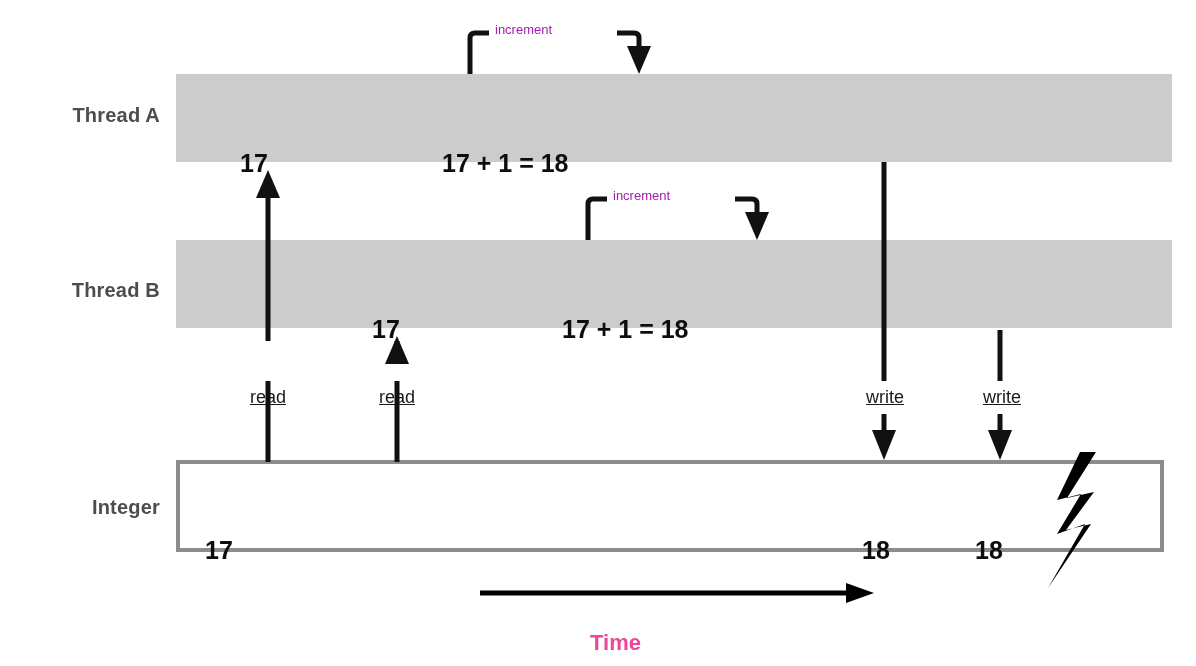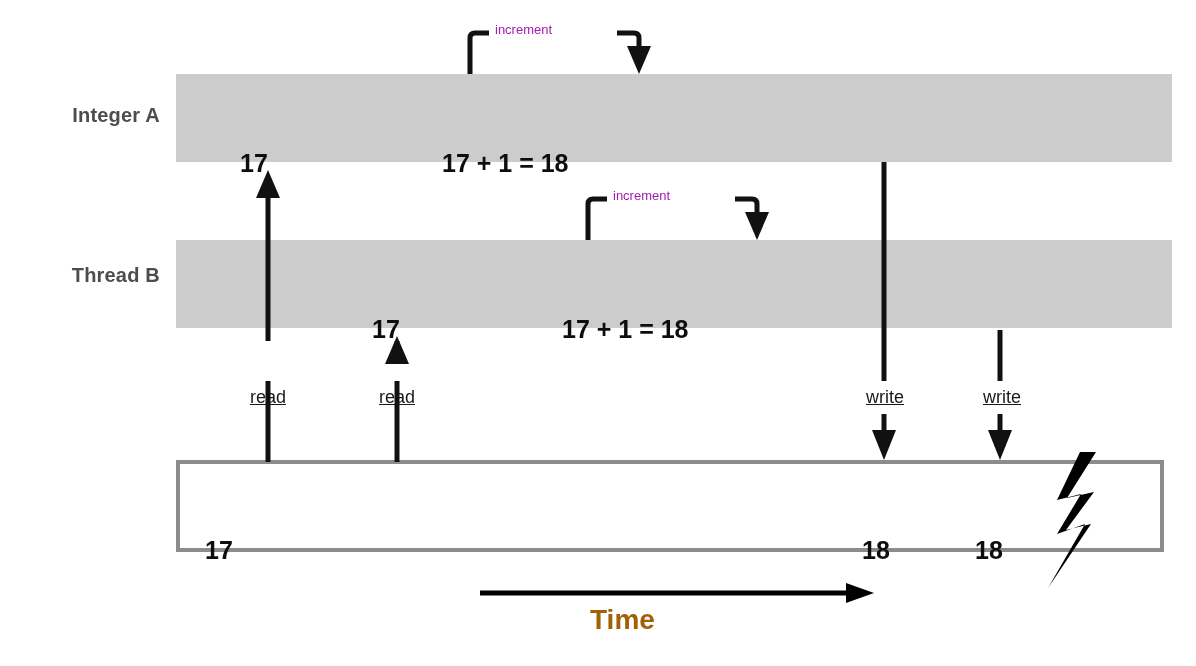--- a/index.html
+++ b/index.html
@@ -21,21 +21,21 @@
   .row-label {
     position: absolute;
     font-weight: bold;
     font-size: 20px;
     color: #4d4d4d;
     white-space: nowrap;
     text-align: right;
     letter-spacing: 0.2px;
   }
   #label-thread-a { left: 0px;  top: 104px; width: 160px; }
-  #label-thread-b { left: 0px;  top: 264px; width: 160px; }
+  #label-thread-b { left: 0px;  top: 279px; width: 160px; }
   #label-integer  { left: 0px;  top: 496px; width: 160px; }
 
   .lane {
     position: absolute;
     background: #cccccc;
   }
   #lane-thread-a { left: 176px; top: 74px;  width: 996px; height: 88px; }
   #lane-thread-b { left: 176px; top: 240px; width: 996px; height: 88px; }
 
   #integer-box {
@@ -86,24 +86,24 @@
   #inc-label-b { left: 613px; top: 188px; }
 
   #lbl-read-a  { left: 228px; top: 387px; width: 80px; }
   #lbl-read-b  { left: 357px; top: 387px; width: 80px; }
   #lbl-write-a { left: 845px; top: 387px; width: 80px; }
   #lbl-write-b { left: 962px; top: 387px; width: 80px; }
 
   #time-label {
     position: absolute;
     left: 590px;
-    top: 604px;
+    top: 630px;
     font-weight: bold;
-    font-size: 28px;
-    color: #a16207;
+    font-size: 22px;
+    color: #ec4899;
     white-space: nowrap;
   }
 
   svg.overlay {
     position: absolute;
     left: 0;
     top: 0;
     width: 1196px;
     height: 666px;
     pointer-events: none;
@@ -112,22 +112,23 @@
 </head>
 <body>
 
 <div id="diagram-root">
 
   <div class="lane" id="lane-thread-a"></div>
   <div class="lane" id="lane-thread-b"></div>
 
   <div id="integer-box"></div>
 
-  <div class="row-label" id="label-thread-a">Integer A</div>
+  <div class="row-label" id="label-thread-a">Thread A</div>
   <div class="row-label" id="label-thread-b">Thread B</div>
+  <div class="row-label" id="label-integer">Integer</div>
 
   <div class="cell-text lane-text" id="ta-val">17</div>
   <div class="cell-text lane-text" id="ta-expr">17 + 1  =  18</div>
 
   <div class="cell-text lane-text" id="tb-val">17</div>
   <div class="cell-text lane-text" id="tb-expr">17 + 1  =  18</div>
 
   <div class="cell-text" id="int-v0">17</div>
   <div class="cell-text" id="int-v1">18</div>
   <div class="cell-text" id="int-v2">18</div>

